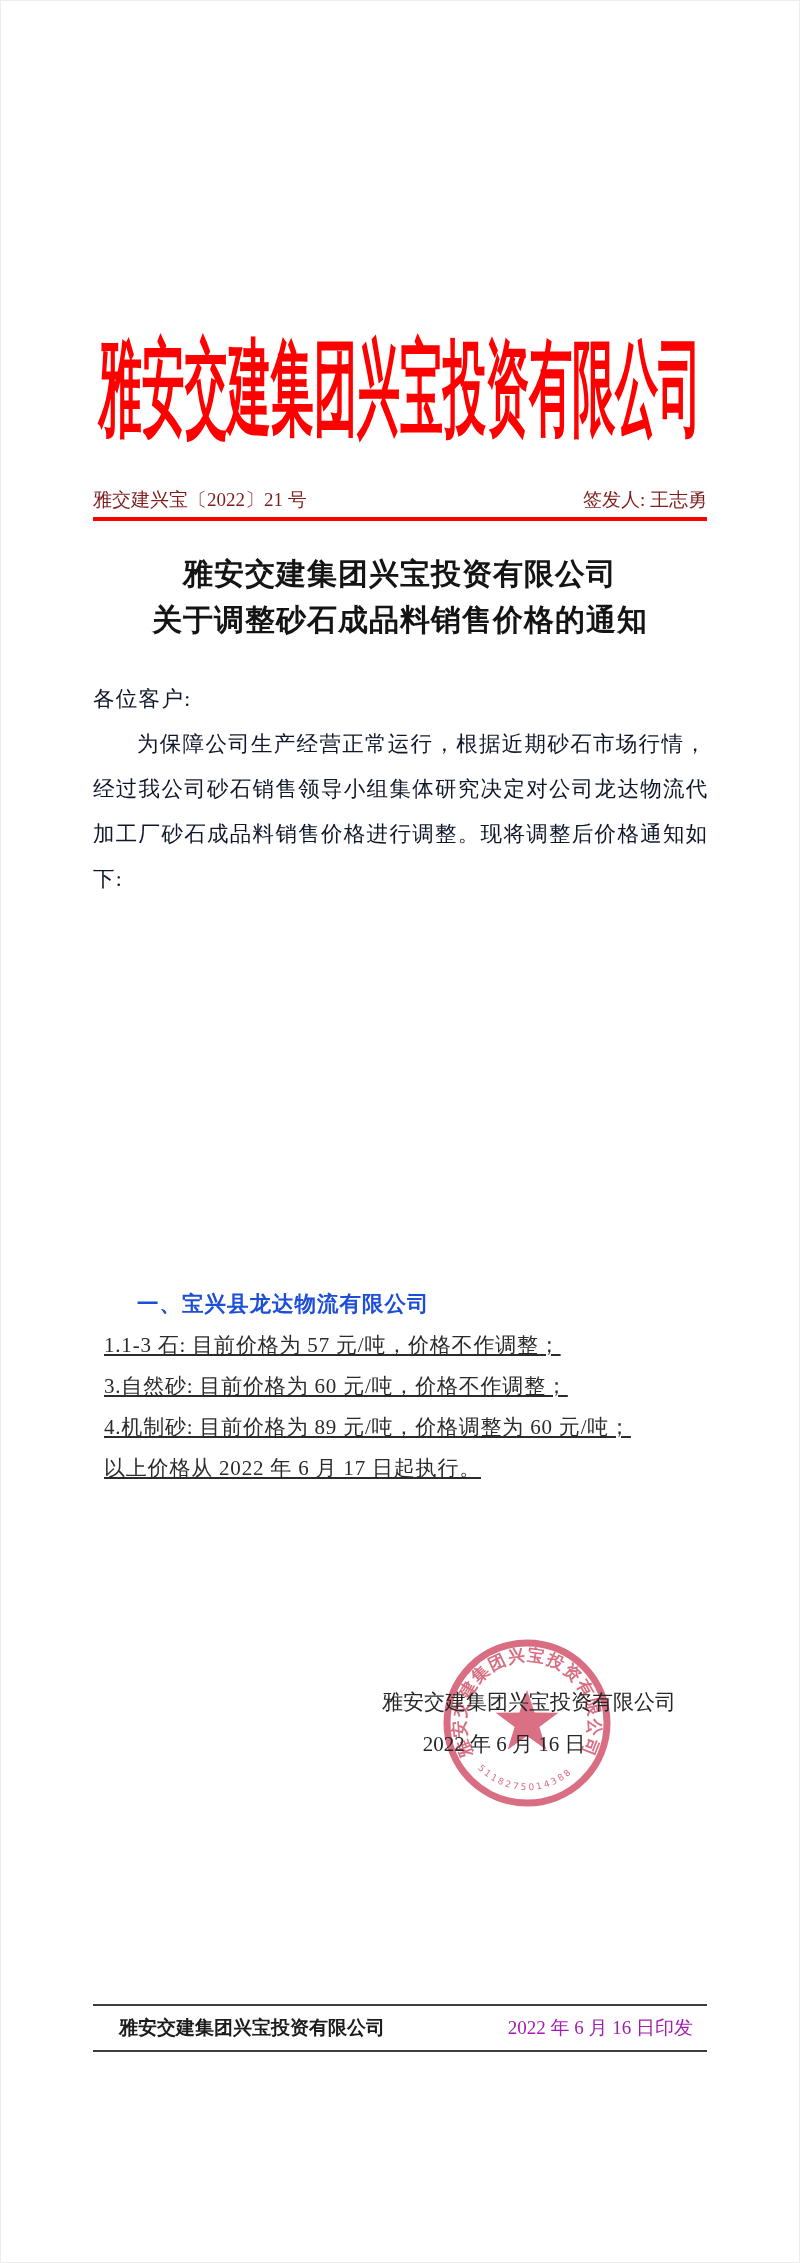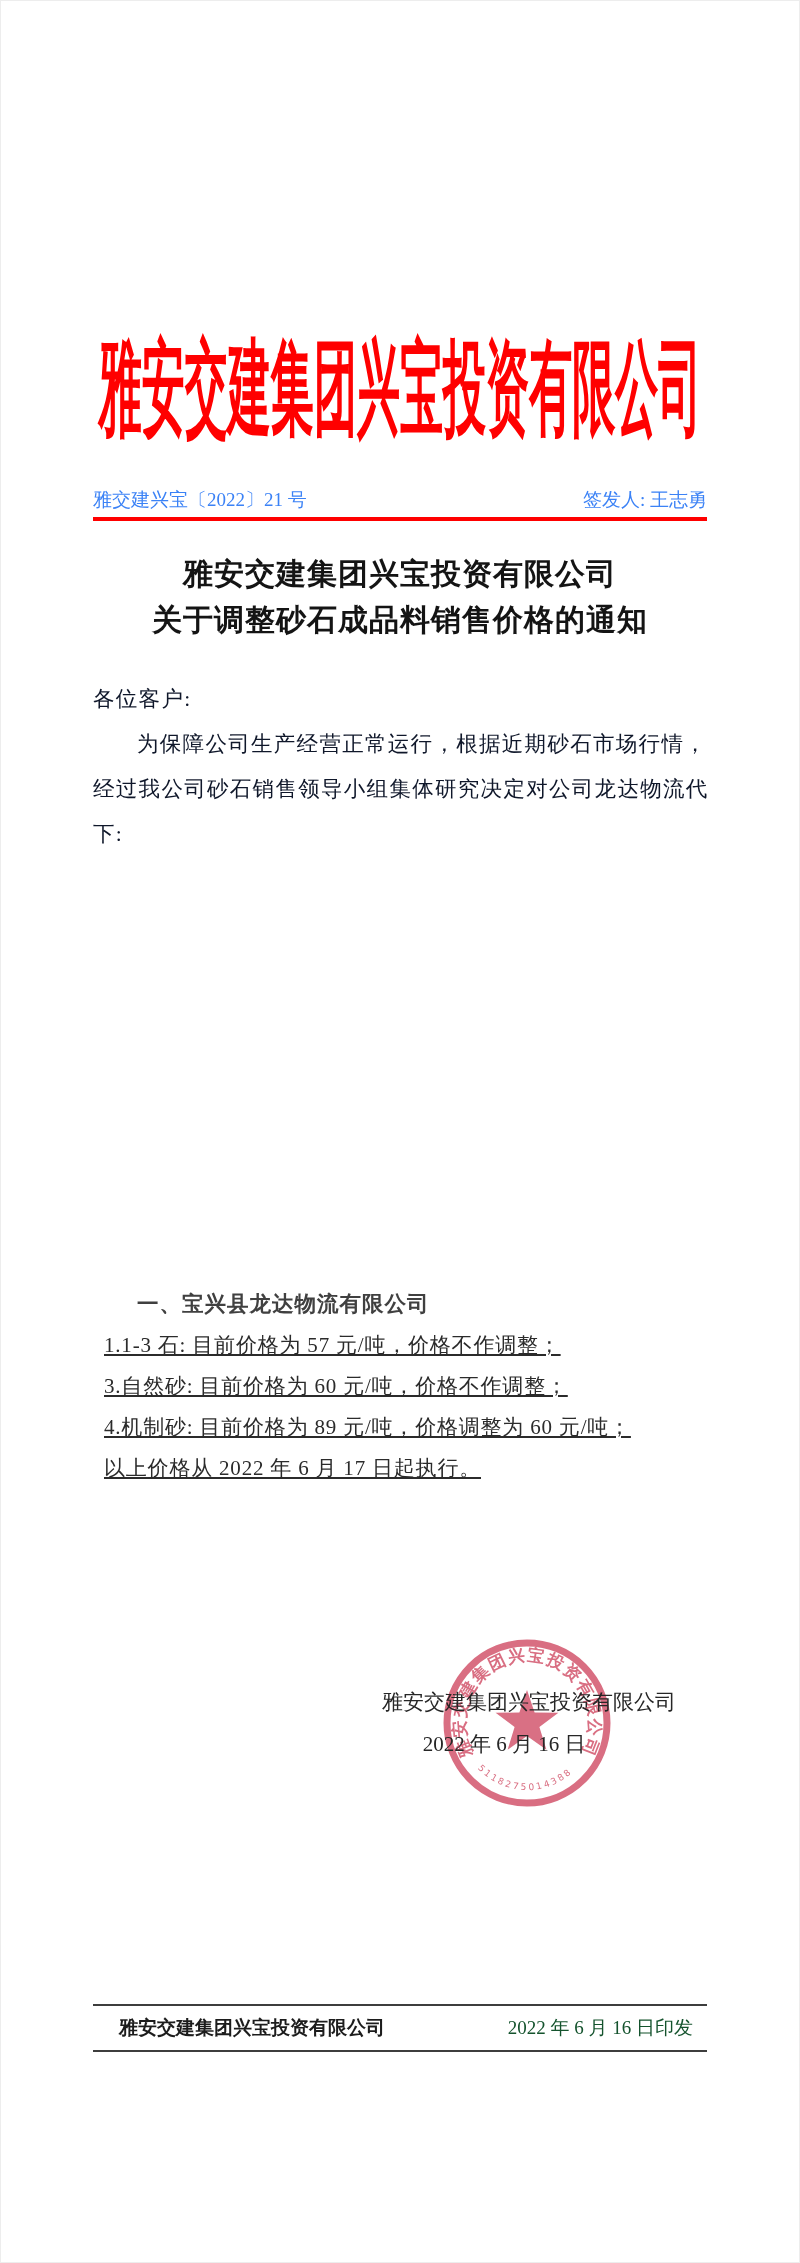--- a/index.html
+++ b/index.html
@@ -24,21 +24,21 @@
   .masthead-text {
     font-size: 41px; font-weight: bold; color: #ff0000;
     white-space: nowrap; line-height: 1;
     transform: scale(1.05, 2.55);
   }
 
   
   .docinfo {
     position: absolute; top: 486px; left: 92px; right: 92px;
     display: flex; justify-content: space-between;
-    font-size: 19px; color: #3b82f6; white-space: nowrap;
+    font-size: 19px; color: #7f1d1d; white-space: nowrap;
   }
 
   .red-rule {
     position: absolute; top: 516px; left: 92px; right: 92px;
     height: 4px; background: #ff0000;
   }
 
   
   .doc-title {
     position: absolute; top: 550px; left: 0; right: 0;
@@ -55,21 +55,21 @@
   .body-line { white-space: nowrap; }
   .indent { text-indent: 44px; }
 
   
   .pricing {
     position: absolute; top: 1283px; left: 103px; right: 40px;
     font-size: 21px; line-height: 41px; letter-spacing: 0.8px;
     color: #2b2b2b;
   }
   .pricing-heading {
-    font-weight: bold; font-size: 21.5px; color: #404040;
+    font-weight: bold; font-size: 21.5px; color: #1d4ed8;
     padding-left: 33px; letter-spacing: 1px; white-space: nowrap;
   }
   .pricing-item, .effective-note { white-space: nowrap; text-decoration: underline; }
 
   
   .stamp {
     position: absolute; left: 436px; top: 1632px;
     width: 180px; height: 180px; z-index: 1; opacity: 0.87;
   }
   .signature {
@@ -80,21 +80,21 @@
   .signature-date { transform: translateX(-25px); }
 
   
   .footer {
     position: absolute; top: 2003px; left: 92px; right: 92px; height: 44px;
     border-top: 2px solid #3d3d3d; border-bottom: 2px solid #3d3d3d;
     display: flex; justify-content: space-between; align-items: center;
     font-size: 19px; box-sizing: content-box; white-space: nowrap;
   }
   .footer-left { padding-left: 26px; font-weight: bold; color: #1c1c1c; }
-  .footer-right { padding-right: 14px; color: #14532d; }
+  .footer-right { padding-right: 14px; color: #a21caf; }
 </style>
 </head>
 <body>
 
 <div class="page">
 
   <div class="masthead">
     <span class="masthead-text">雅安交建集团兴宝投资有限公司</span>
   </div>
 
@@ -107,20 +107,21 @@
 
   <div class="doc-title">
     <div>雅安交建集团兴宝投资有限公司</div>
     <div>关于调整砂石成品料销售价格的通知</div>
   </div>
 
   <div class="body-block">
     <div class="body-line">各位客户:</div>
     <div class="body-line indent">为保障公司生产经营正常运行，根据近期砂石市场行情，</div>
     <div class="body-line">经过我公司砂石销售领导小组集体研究决定对公司龙达物流代</div>
+    <div class="body-line">加工厂砂石成品料销售价格进行调整。现将调整后价格通知如</div>
     <div class="body-line">下:</div>
   </div>
 
   <div class="pricing">
     <div class="pricing-heading">一、宝兴县龙达物流有限公司</div>
     <div class="pricing-item">1.1-3 石: 目前价格为 57 元/吨，价格不作调整；</div>
     <div class="pricing-item">3.自然砂: 目前价格为 60 元/吨，价格不作调整；</div>
     <div class="pricing-item">4.机制砂: 目前价格为 89 元/吨，价格调整为 60 元/吨；</div>
     <div class="effective-note">以上价格从 2022 年 6 月 17 日起执行。</div>
   </div>

